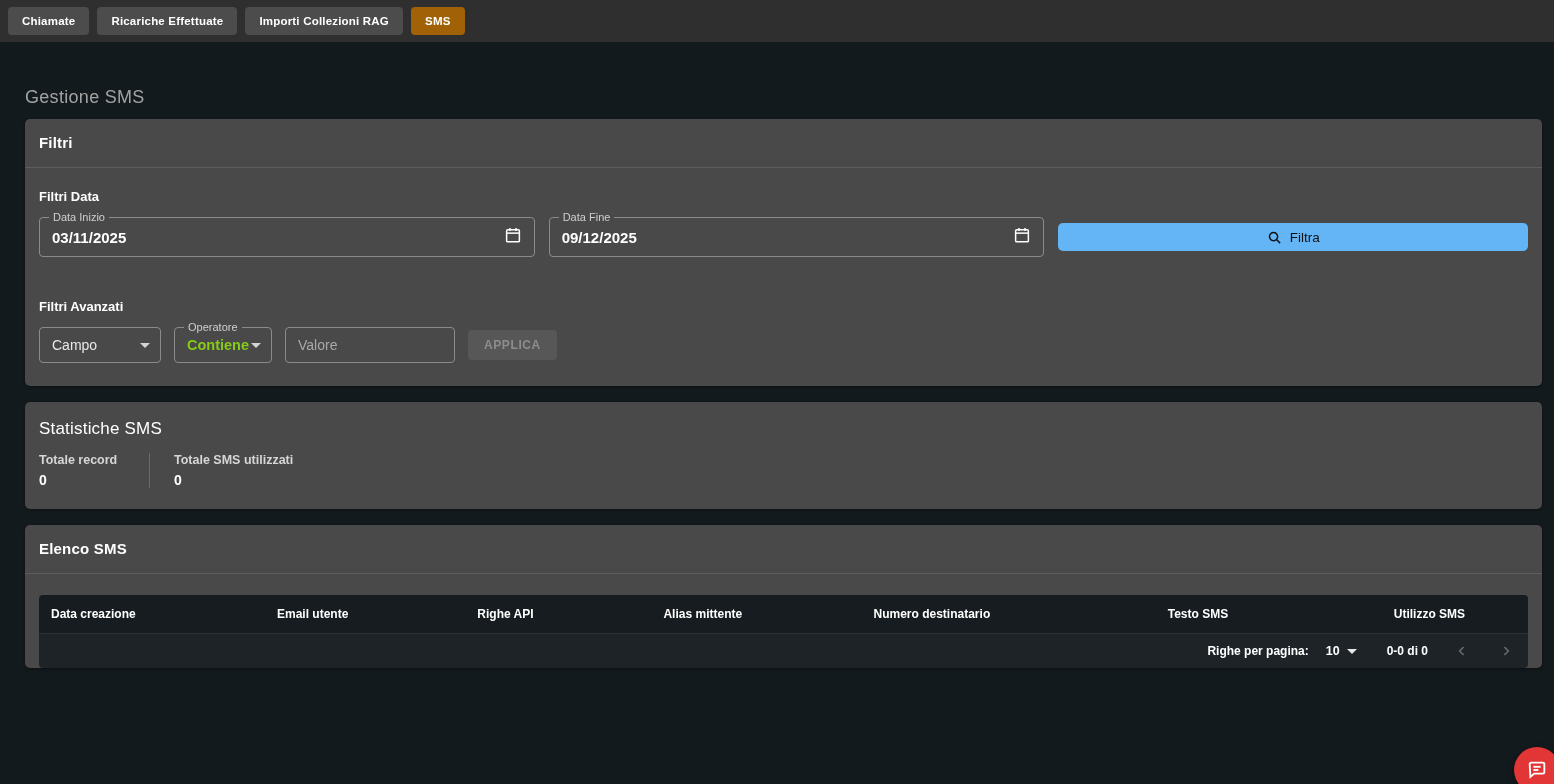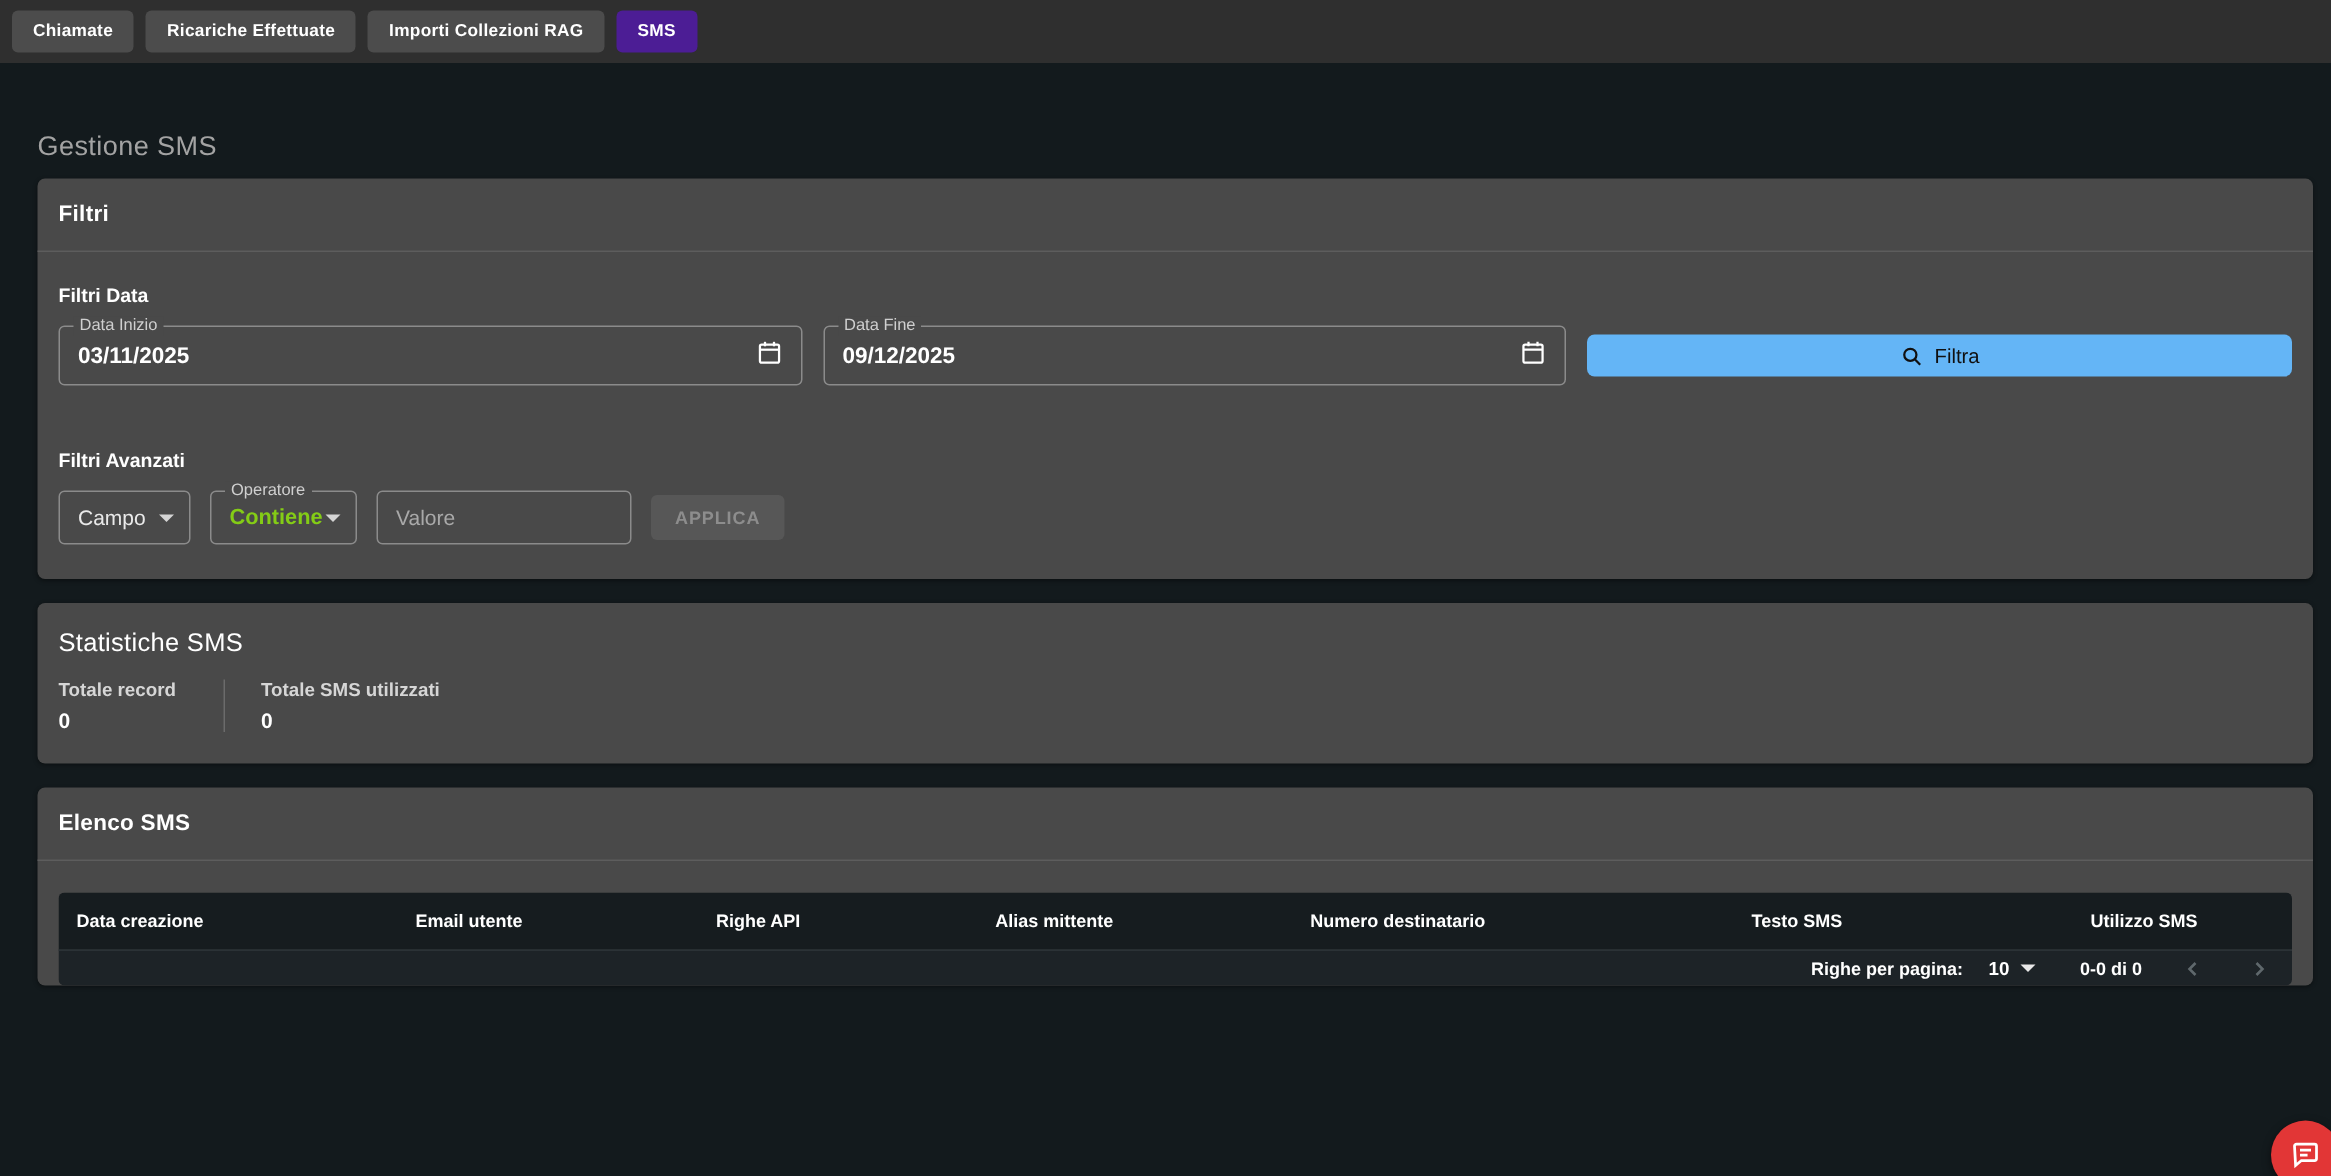--- a/index.html
+++ b/index.html
@@ -25,21 +25,21 @@
     color: #ffffff;
     border: none;
     border-radius: 4px;
     font-family: inherit;
     font-size: 11.5px;
     font-weight: 700;
     padding: 8px 14px;
     cursor: pointer;
     letter-spacing: 0.2px;
   }
-  .nav-btn.active { background: #4c1d95; }
+  .nav-btn.active { background: #a16207; }
 
   
   .main { padding: 0 12px 0 25px; }
   .page-title {
     color: #a3a3a3;
     font-size: 18px;
     font-weight: 400;
     margin: 45px 0 11px;
     letter-spacing: 0.3px;
   }
@@ -99,21 +99,21 @@
   .select-box {
     position: relative;
     height: 36px;
     border: 1px solid #8b8b8b;
     border-radius: 4px;
     display: flex;
     align-items: center;
     padding: 0 28px 0 12px;
     cursor: pointer;
   }
-  .select-campo { width: 88px; }
+  .select-campo { width: 122px; }
   .select-operatore { width: 98px; }
   .select-text { color: #e9e9e9; font-size: 14px; }
   .select-text.bold { color: #84cc16; font-weight: 700; font-size: 14.5px; }
   .caret {
     position: absolute;
     right: 10px;
     top: 50%;
     margin-top: -2px;
     width: 0; height: 0;
     border-left: 5px solid transparent;
@@ -160,21 +160,21 @@
   .table-wrap { margin: 21px 14px 19px; border-radius: 4px; overflow: hidden; }
   .thead { display: flex; align-items: center; height: 38px; background: #161c1f; }
   .th { color: #fff; font-size: 12px; font-weight: 700; padding: 0 12px; white-space: nowrap; }
   .c1 { flex: 228 1 0; } .c2 { flex: 199 1 0; } .c3 { flex: 183 1 0; }
   .c4 { flex: 210 1 0; } .c5 { flex: 305 1 0; } .c6 { flex: 228 1 0; }
   .c7 { flex: 138 1 0; }
   .tfoot {
     display: flex;
     align-items: center;
     justify-content: flex-end;
-    height: 24px;
+    height: 35px;
     background: #1d2327;
     border-top: 1px solid #2b3236;
     padding-right: 12px;
     color: #fff;
   }
   .rpp-label { font-size: 12px; font-weight: 600; }
   .rpp-select { display: flex; align-items: center; gap: 7px; margin-left: 17px; cursor: pointer; }
   .rpp-value { font-size: 12.5px; font-weight: 700; }
   .rpp-caret {
     width: 0; height: 0;

